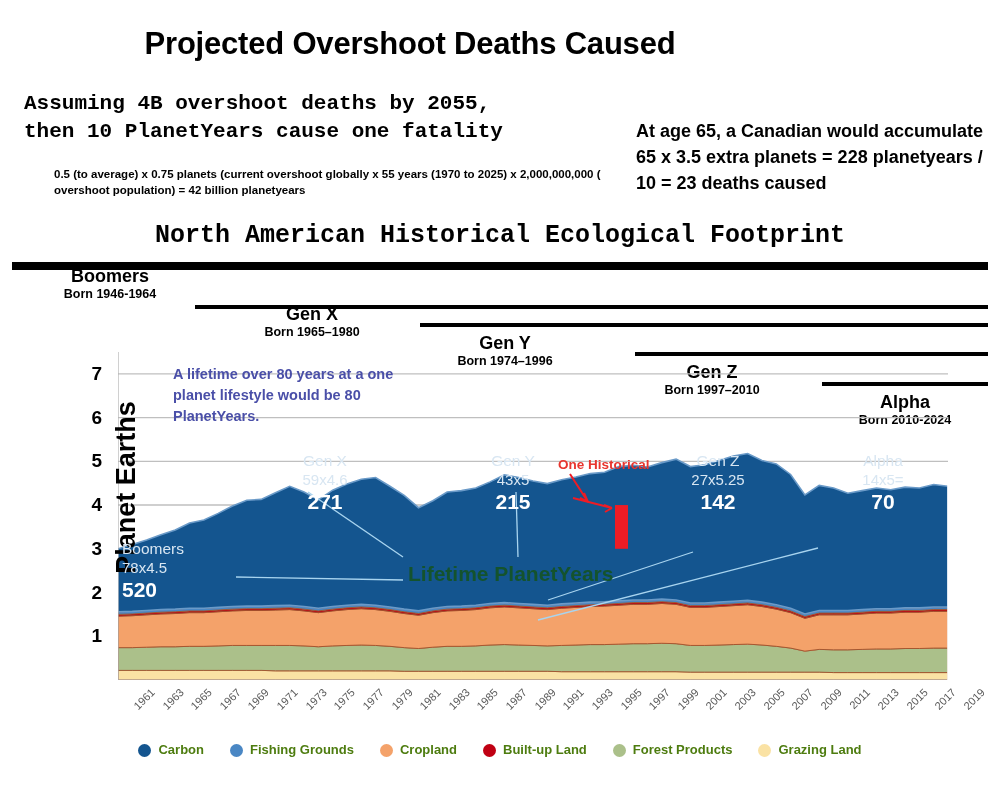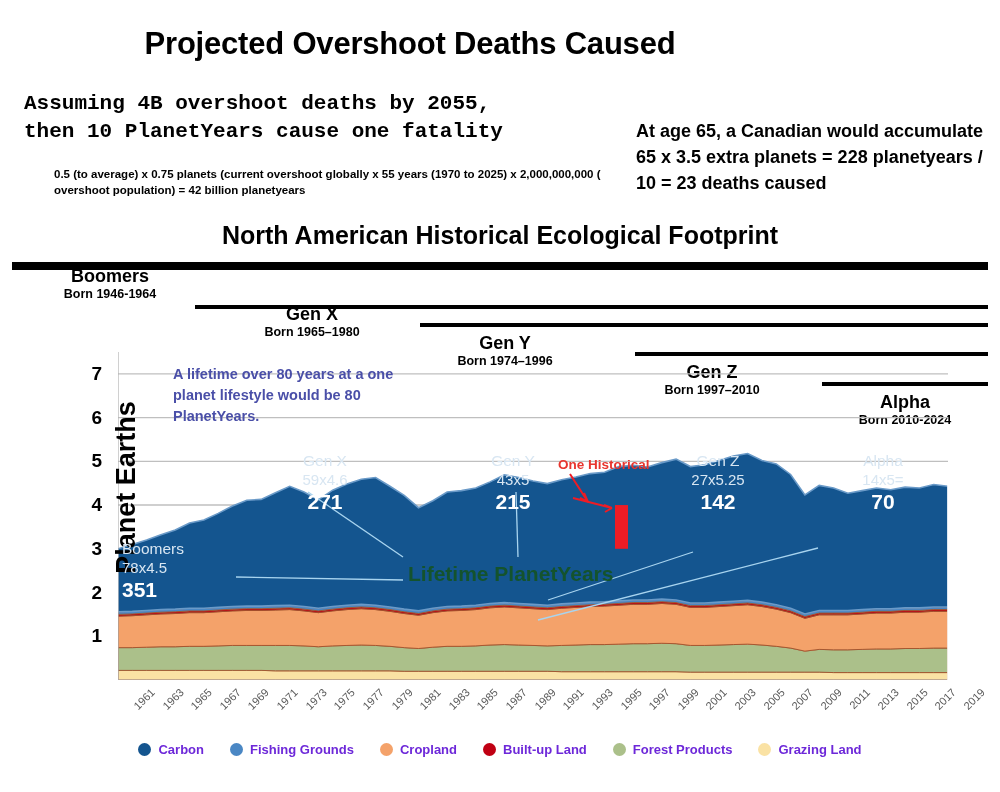--- a/index.html
+++ b/index.html
@@ -12,21 +12,21 @@
   .assume{position:absolute;top:90px;left:24px;width:600px;
     font-size:21px;font-weight:bold;line-height:1.32;font-family:Liberation Mono, monospace;}
 
   .canadian{position:absolute;top:118px;left:636px;width:350px;
     font-size:18px;font-weight:bold;line-height:1.45;}
 
   .fineprint{position:absolute;top:166px;left:54px;width:560px;
     font-size:11.5px;font-weight:bold;line-height:1.42;}
 
   .chart-title{position:absolute;top:221px;left:0;width:1000px;text-align:center;
-    font-size:25px;font-weight:bold;}
+    font-size:25px;font-weight:bold;font-family:Liberation Mono, monospace;}
 
   .rule-top{position:absolute;top:262px;left:12px;width:976px;height:4px;background:#000;}
 
   
   .genbar{position:absolute;height:4px;background:#000;}
   .genhdr{position:absolute;text-align:center;font-weight:bold;line-height:1.18;}
   .genhdr .gname{font-size:18px;}
   .genhdr .gborn{font-size:12.5px;}
 
   .bluenote{position:absolute;top:364px;left:173px;width:240px;
@@ -48,21 +48,21 @@
   .inlbl{position:absolute;text-align:center;color:#d8e6f2;line-height:1.2;z-index:5;}
   .inlbl .n{font-size:15.5px;}
   .inlbl .m{font-size:15px;}
   .inlbl .v{font-size:21px;font-weight:bold;color:#ffffff;}
 
   .lifetime{position:absolute;z-index:5;font-size:21px;font-weight:bold;color:#14532d;}
   .opy{position:absolute;z-index:6;font-size:13.5px;font-weight:bold;color:#e8352e;}
 
   .legend{position:absolute;top:742px;left:0;width:1000px;
     display:flex;justify-content:center;align-items:center;gap:26px;}
-  .lg{display:flex;align-items:center;gap:7px;font-size:13px;font-weight:bold;color:#6d28d9;}
+  .lg{display:flex;align-items:flex-end;gap:7px;font-size:13px;font-weight:bold;color:#4d7c0f;}
   .dot{width:13px;height:13px;border-radius:50%;display:block;}
 </style>
 </head>
 <body>
 
 <div class="main-title">Projected Overshoot Deaths Caused</div>
 
 <div class="assume">
   <div>Assuming 4B overshoot deaths by 2055,</div>
   <div>then 10 PlanetYears cause one fatality</div>
@@ -171,21 +171,21 @@
       <path d="M118,225 L285,228" stroke="#a8d4ef" stroke-width="1.3" fill="none"></path>
       <path d="M190,140 L285,205" stroke="#a8d4ef" stroke-width="1.3" fill="none"></path>
       <path d="M398,140 L400,205" stroke="#a8d4ef" stroke-width="1.3" fill="none"></path>
       <path d="M430,248 L575,200" stroke="#a8d4ef" stroke-width="1.3" fill="none"></path>
       <path d="M420,268 L700,196" stroke="#a8d4ef" stroke-width="1.3" fill="none"></path>
     </svg>
 
   <div class="inlbl" style="left:4px;top:188px;width:100px;text-align:left;">
     <div class="n">Boomers</div>
     <div class="m">78x4.5</div>
-    <div class="v">351</div>
+    <div class="v">520</div>
   </div>
   <div class="inlbl" style="left:152px;top:100px;width:110px;">
     <div class="n">Gen X</div>
     <div class="m">59x4.6</div>
     <div class="v">271</div>
   </div>
   <div class="inlbl" style="left:340px;top:100px;width:110px;">
     <div class="n">Gen Y</div>
     <div class="m">43x5</div>
     <div class="v">215</div>

